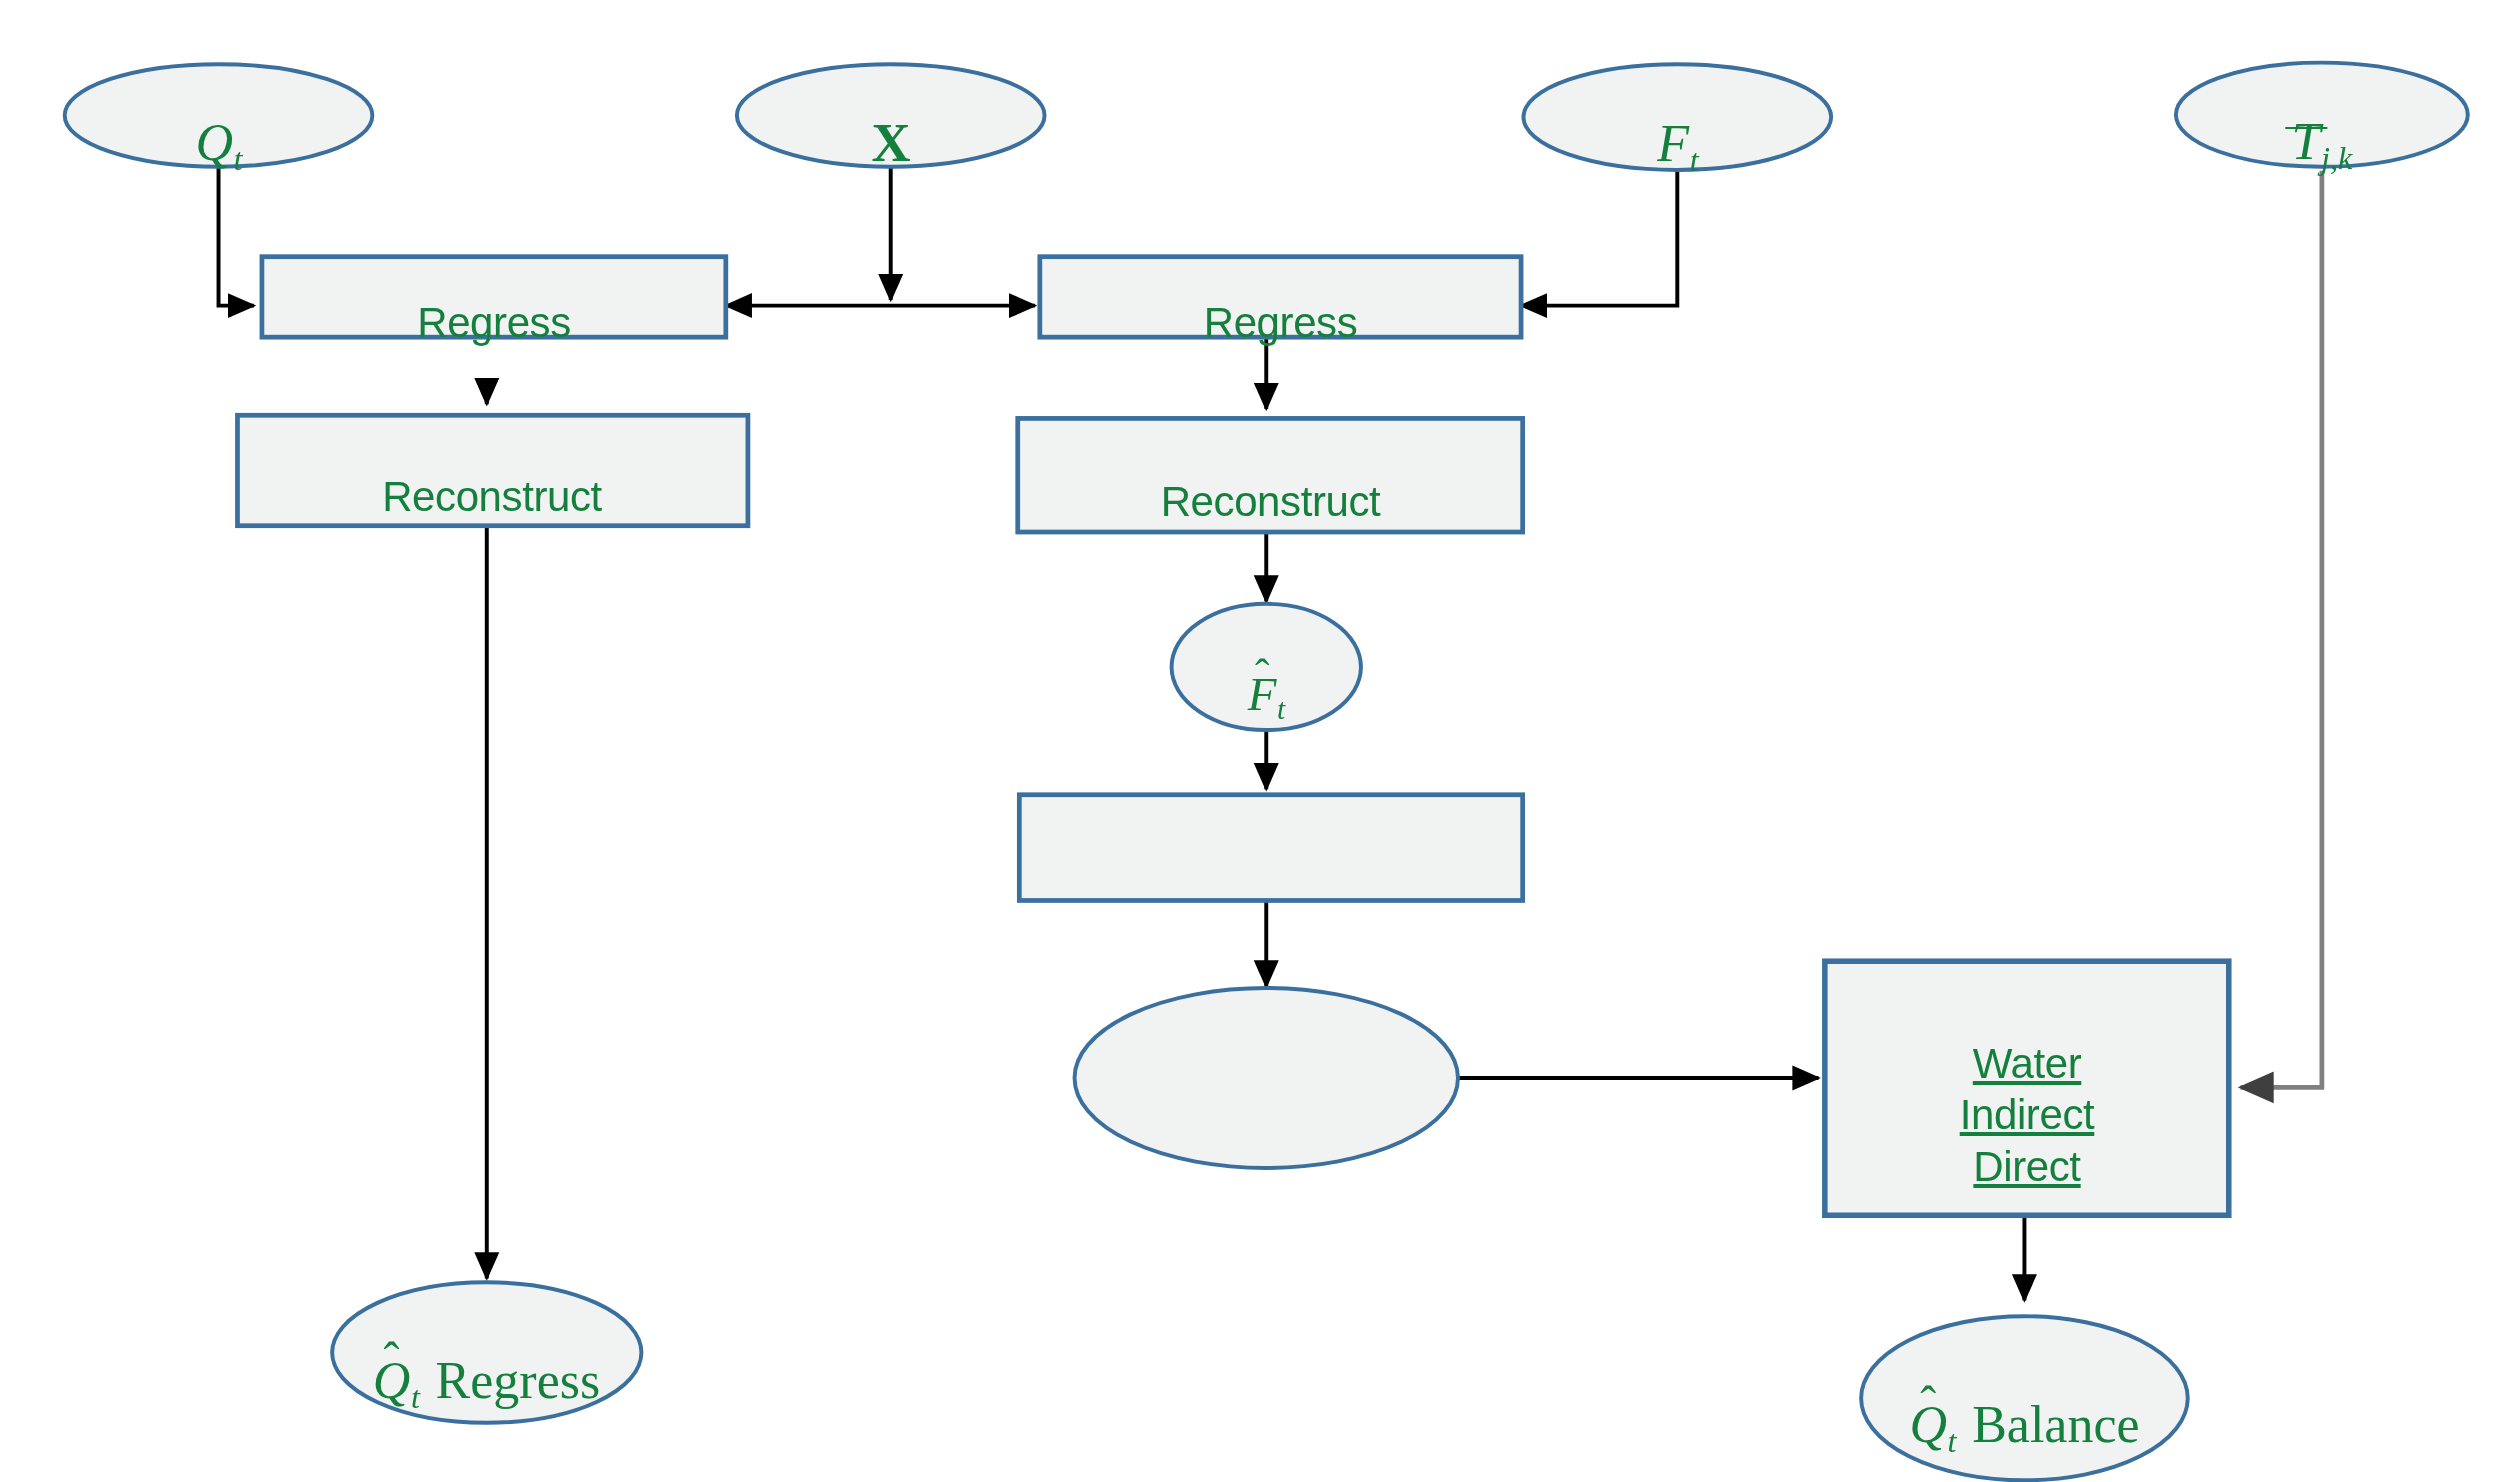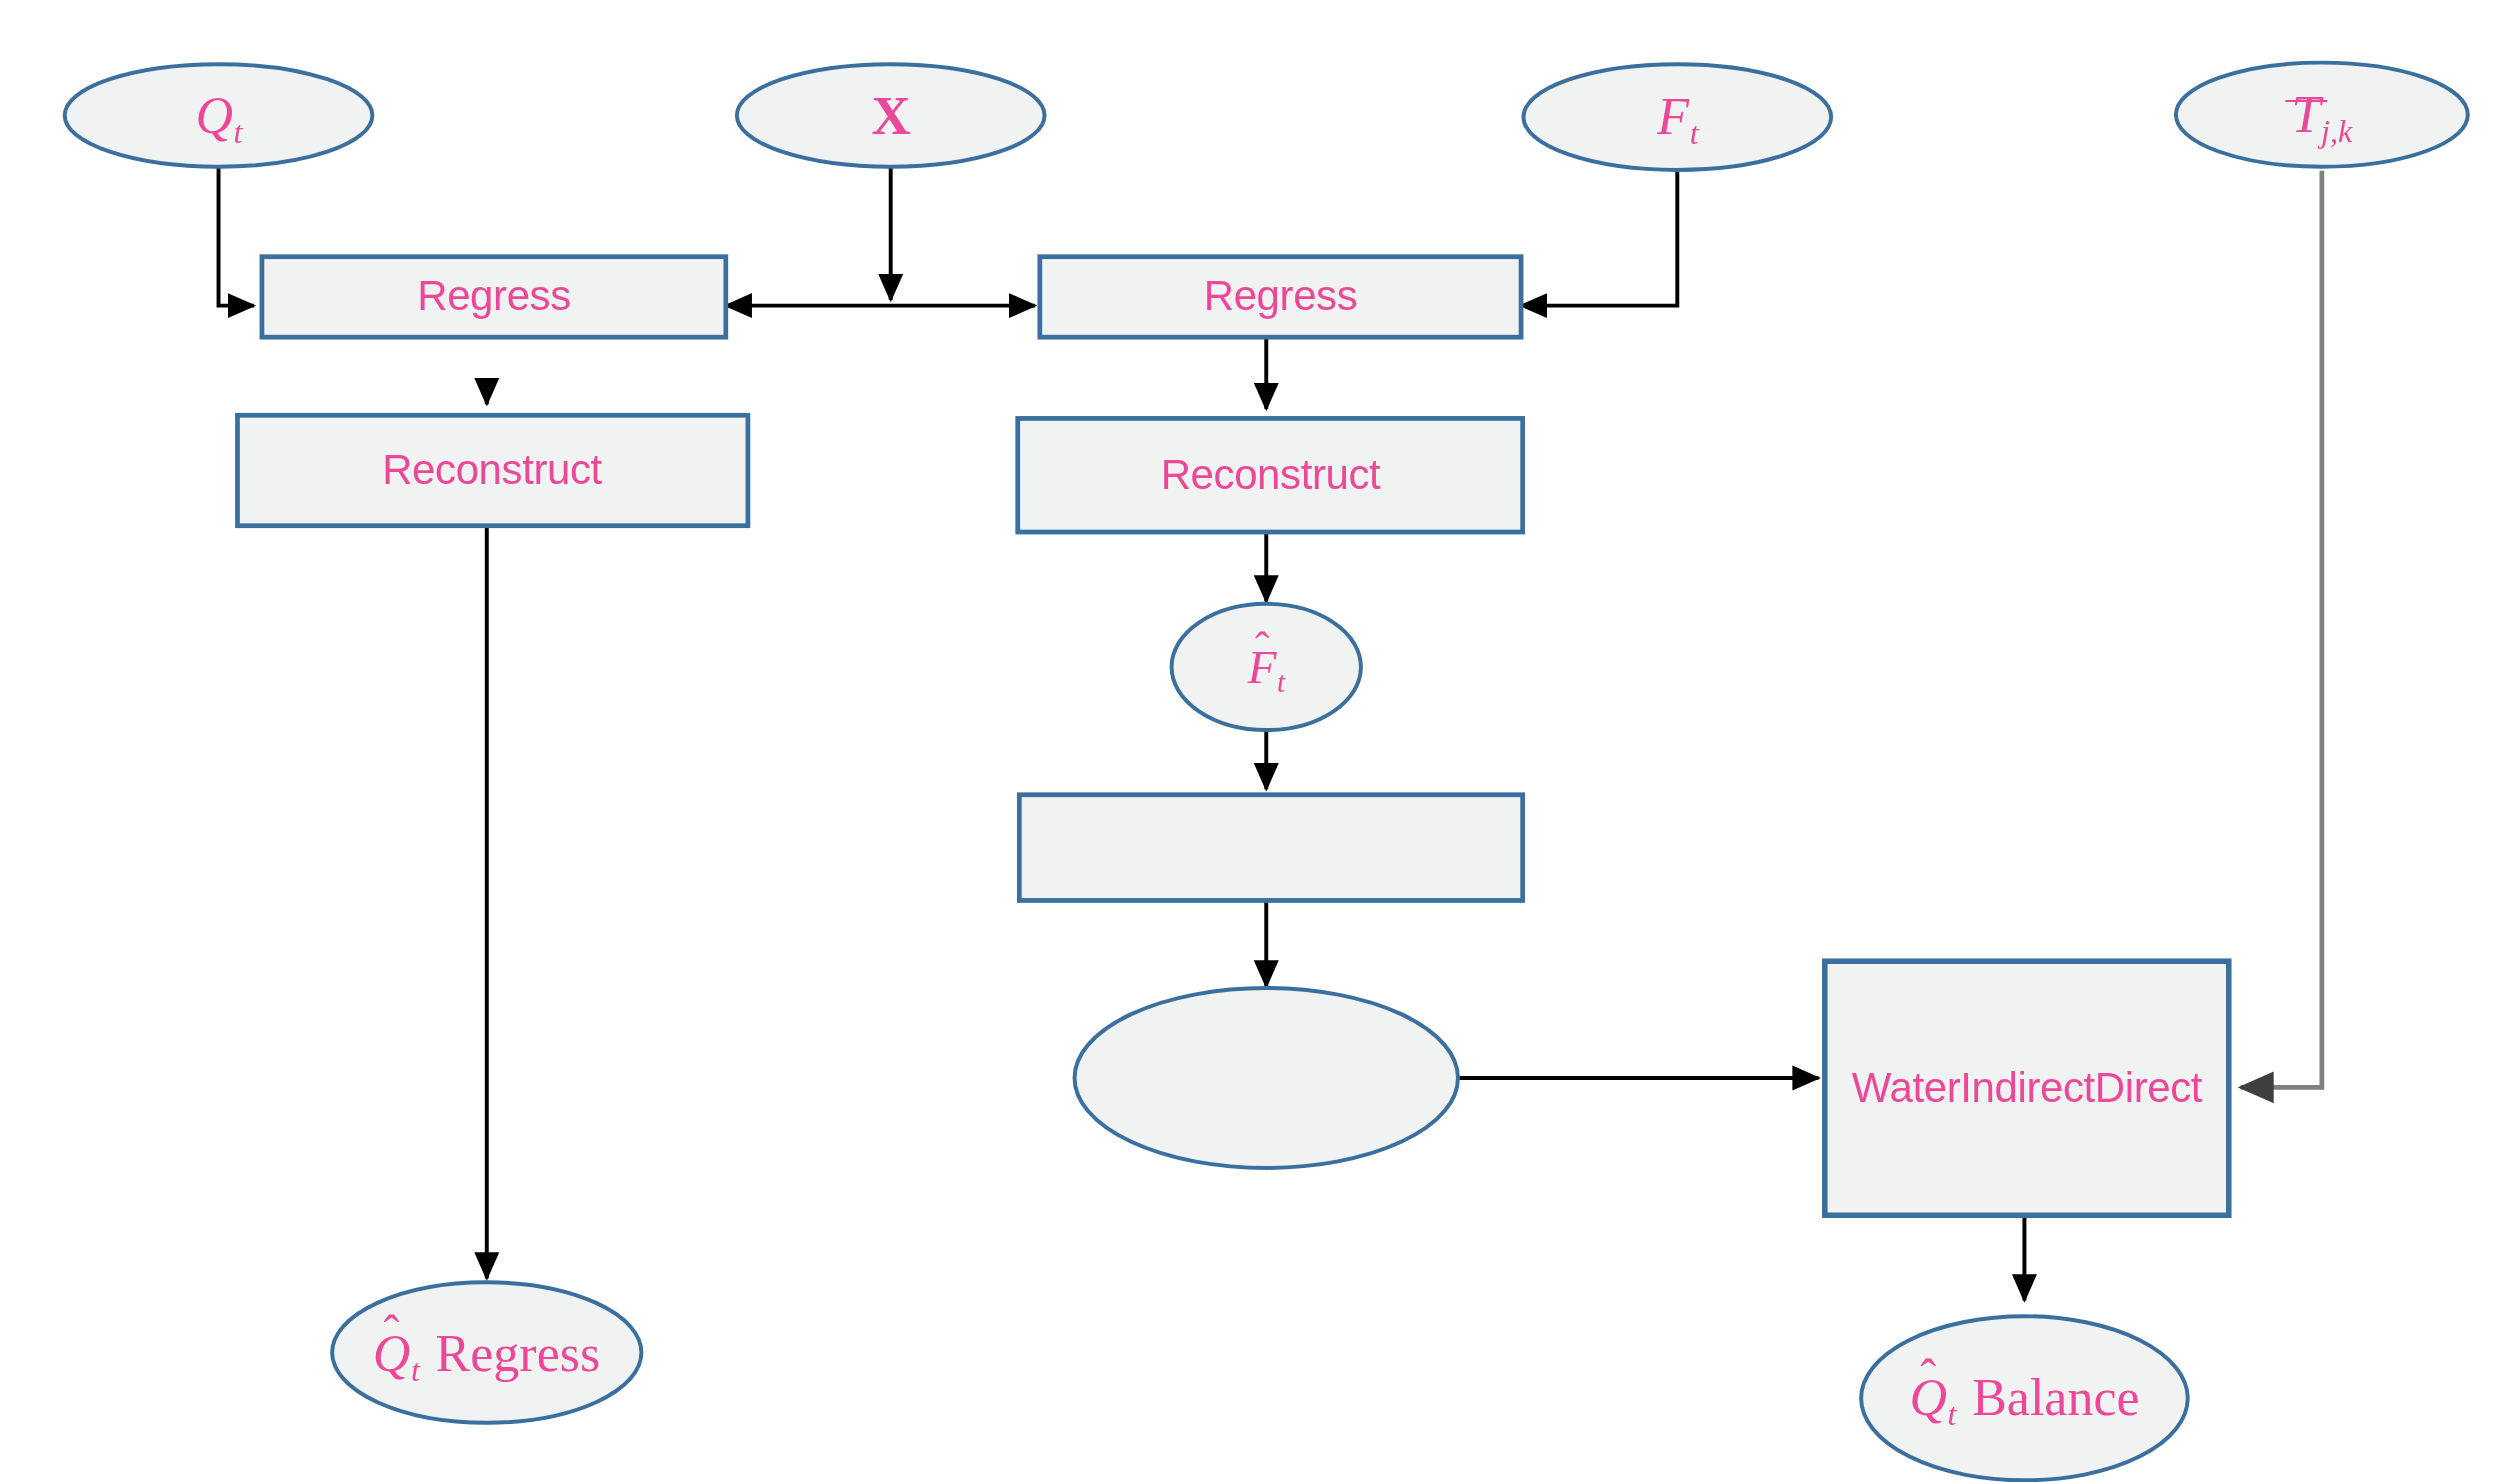--- a/index.html
+++ b/index.html
@@ -24,23 +24,24 @@
     width: 2512px;
     height: 1483px;
     display: block;
   }
   .node-label {
     position: absolute;
     display: flex;
     align-items: center;
     justify-content: center;
     text-align: right;
-    color: #ec4899;
+    color: #15803d;
     pointer-events: none;
     white-space: nowrap;
+    margin-top: 27px;
   }
   .label-box {
     font-family: "Liberation Sans", sans-serif;
     font-size: 42px;
     line-height: 1.12;
     letter-spacing: -0.4px;
   }
   .label-box.multiline {
     white-space: normal;
     line-height: 1.22;
@@ -215,21 +216,21 @@
   </div>
 
   <div class="node-label label-math" style="left:1172px; top:627px; width:189px; height:79px; font-size:47px;">
     <span class="mathrun">
       <span class="acc hat"><span class="acc-mark">̂</span><span>F</span></span><span class="sub">t</span>
     </span>
   </div>
 
 
 
-  <div class="node-label label-box multiline" style="left:1825px; top:961px; width:404px; height:254px; flex-direction:row;">
+  <div class="node-label label-box multiline" style="left:1825px; top:961px; width:404px; height:254px; flex-direction:column;text-decoration:underline;">
     <span>Water</span>
     <span>Indirect</span>
     <span>Direct</span>
   </div>
 
   <div class="node-label label-math" style="left:332px; top:1310px; width:309px; height:87px;">
     <span class="mathrun">
       <span class="acc hat"><span class="acc-mark">̂</span><span>Q</span></span><span class="sub">t</span><span class="gap"></span><span class="upright">Regress</span>
     </span>
   </div>

